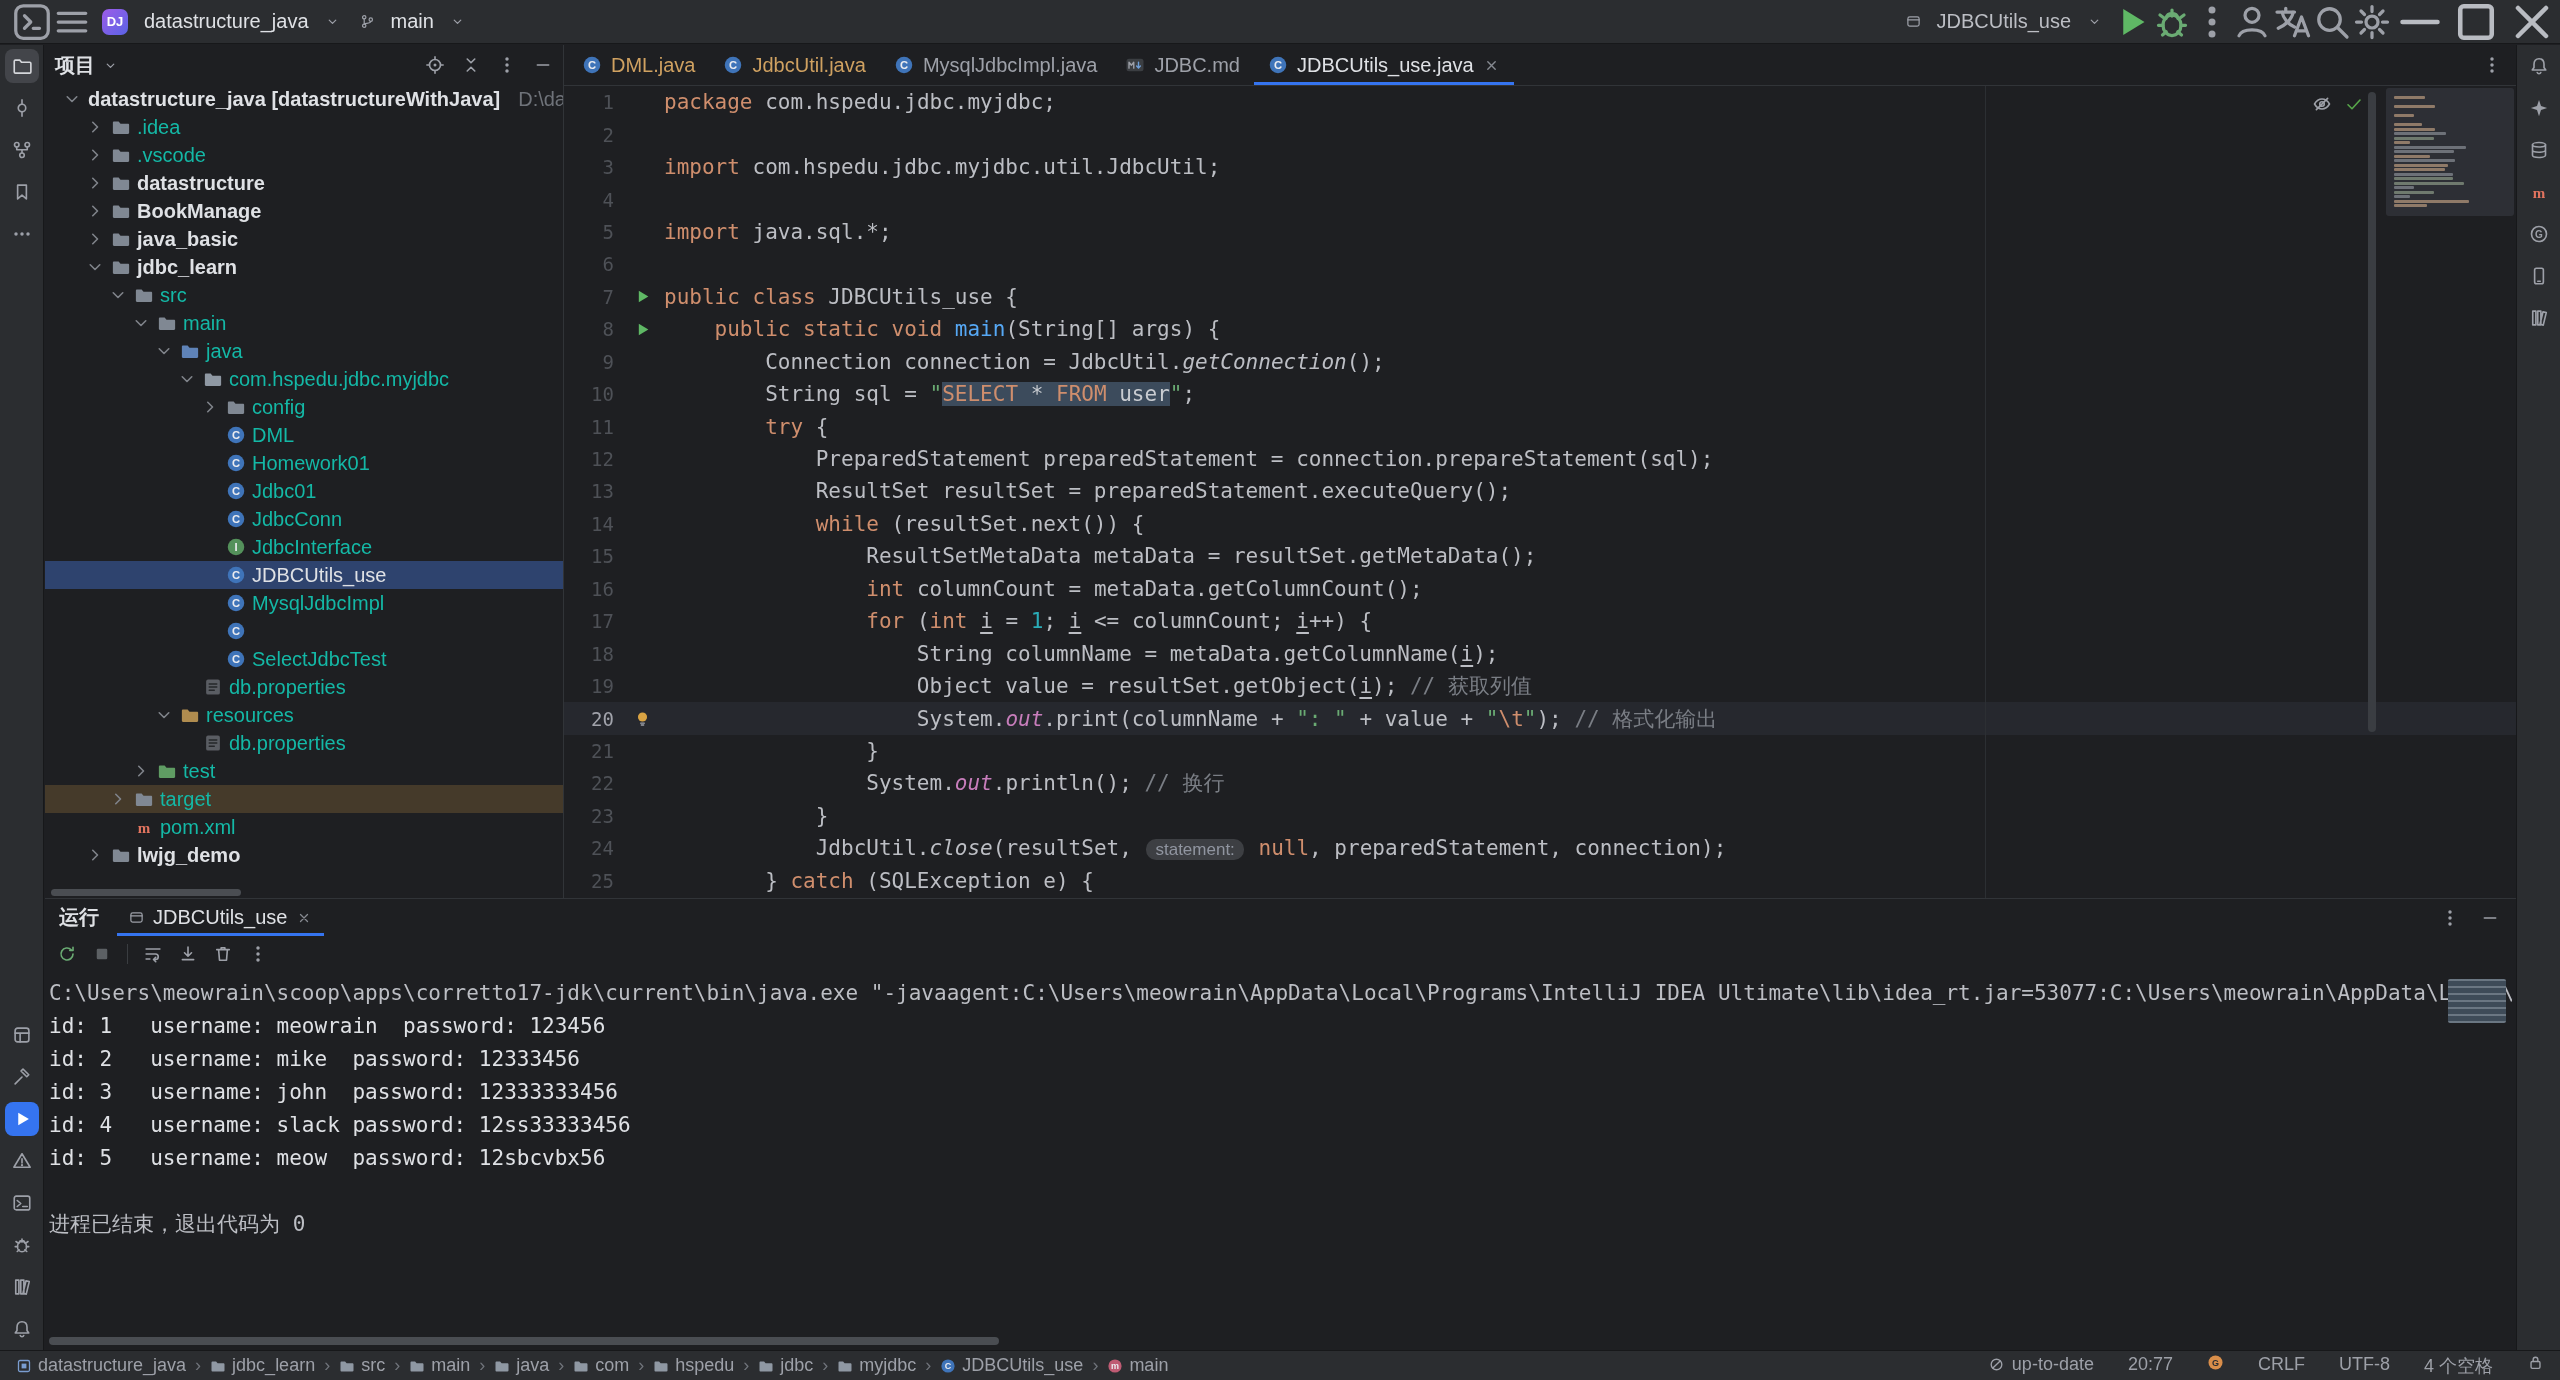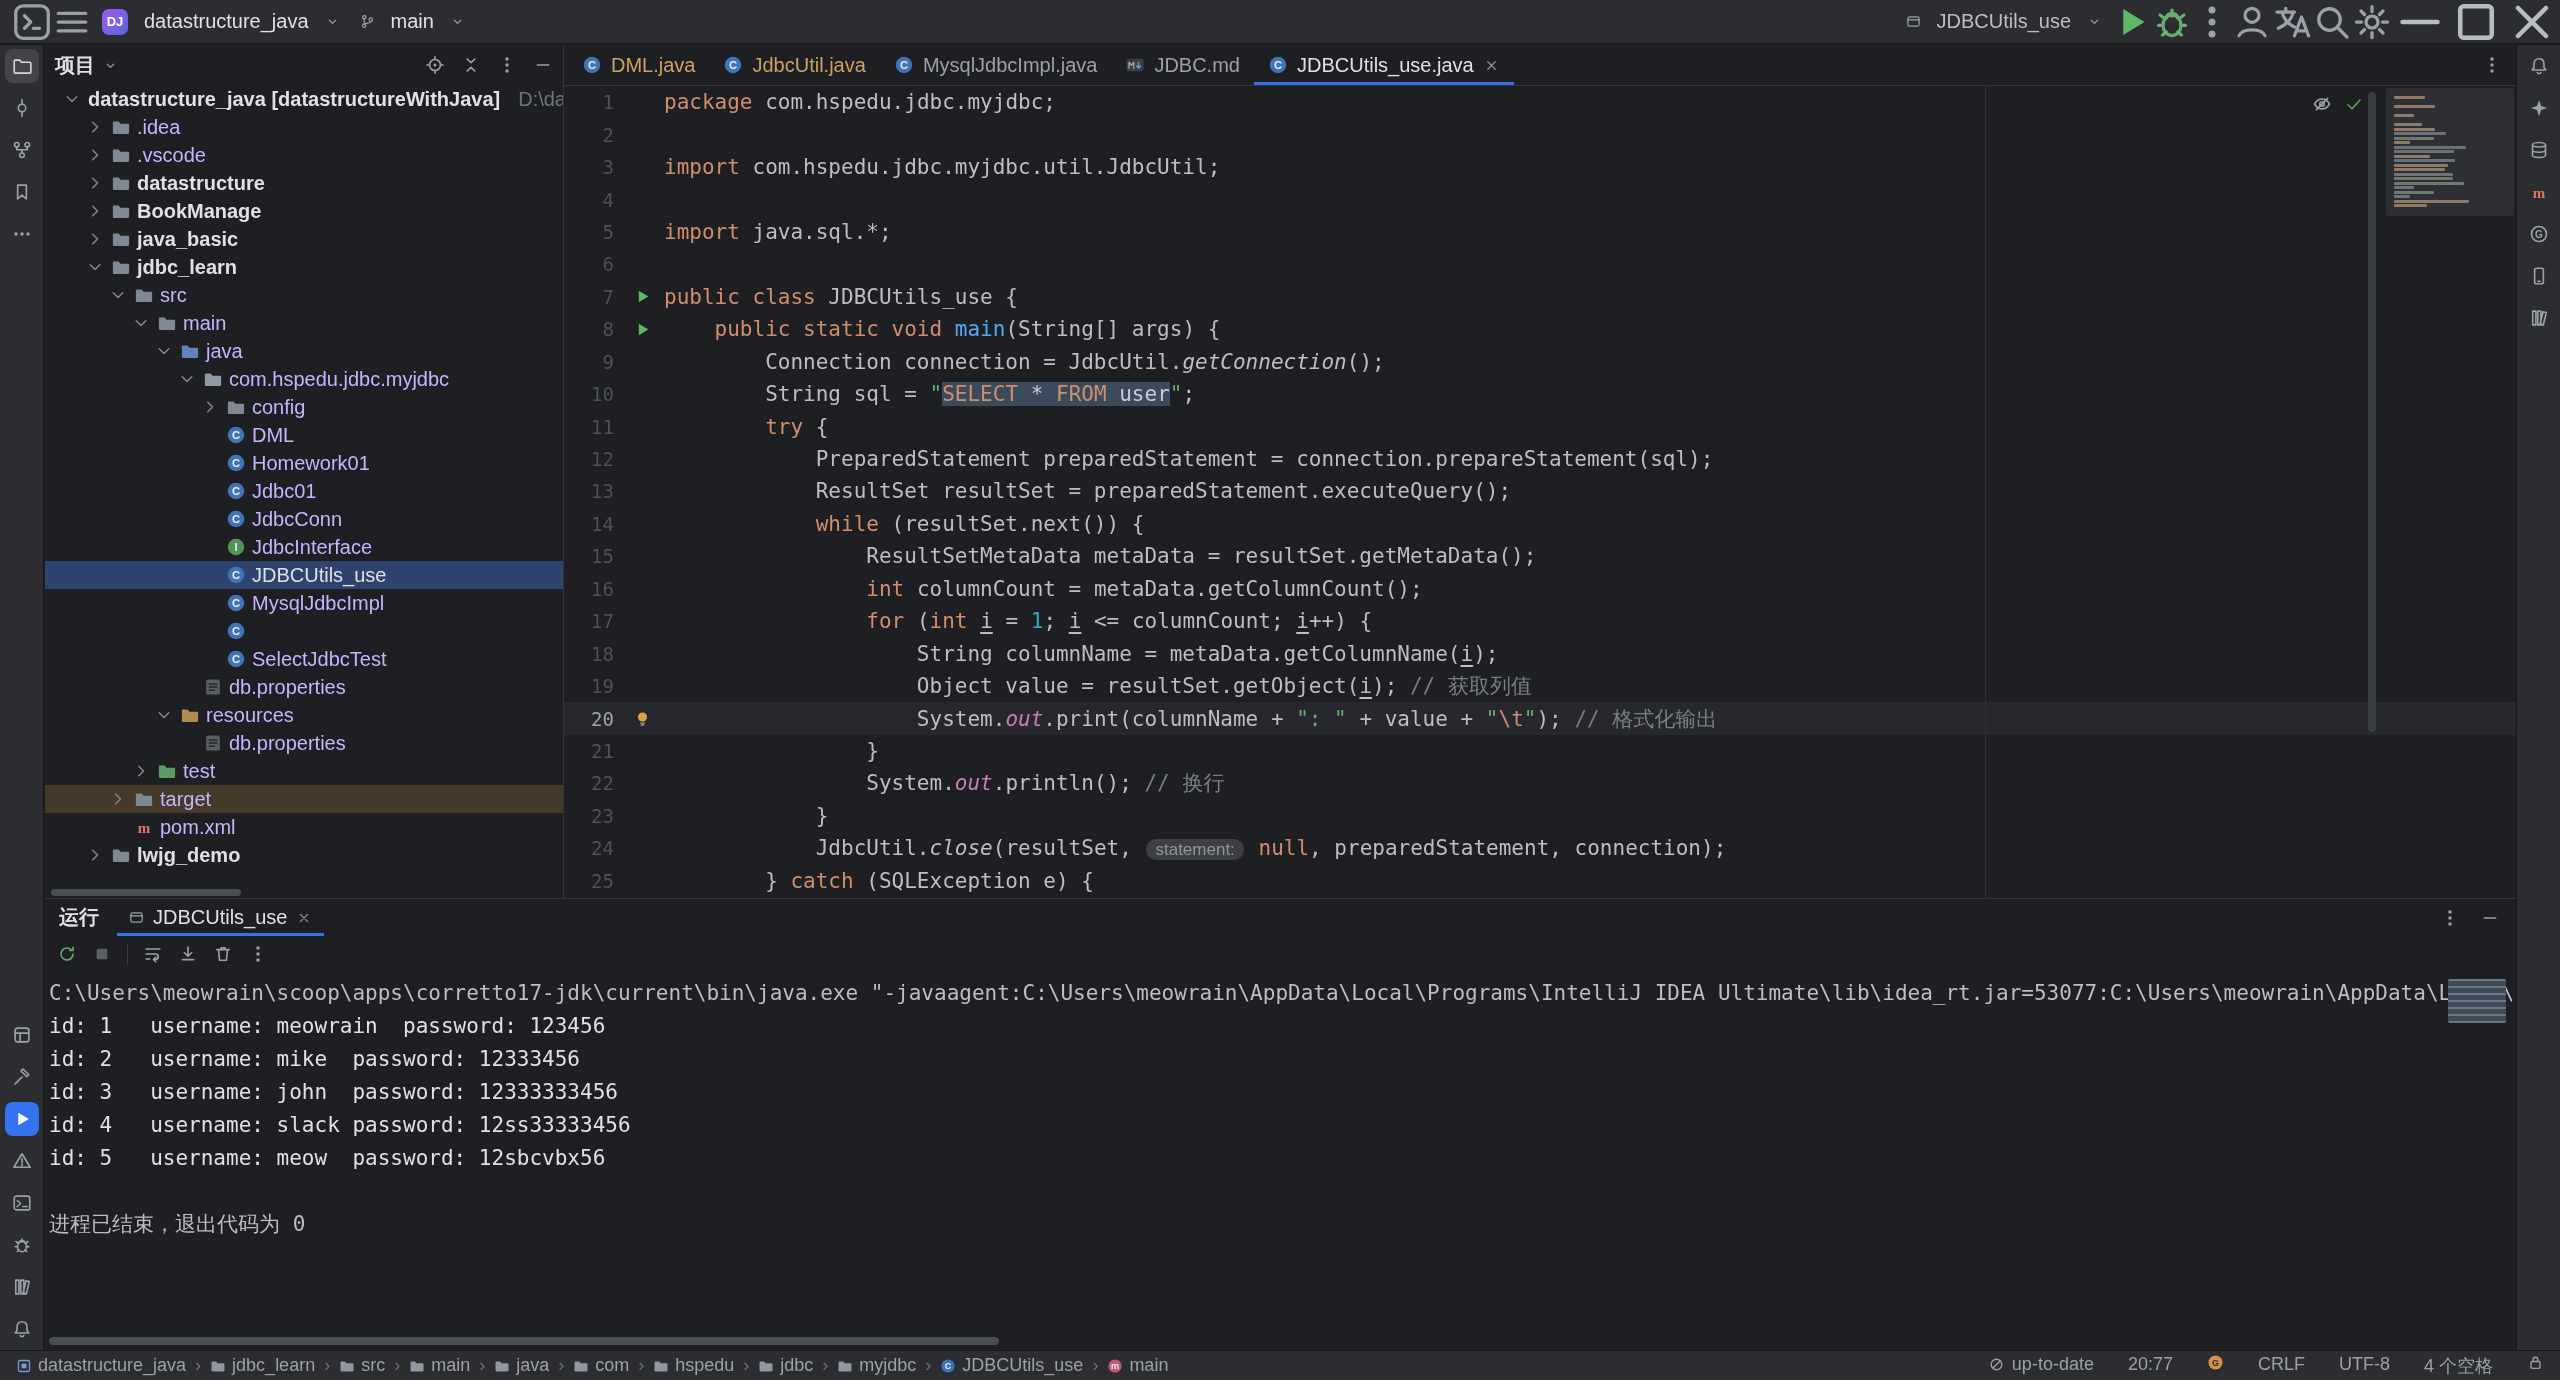--- a/index.html
+++ b/index.html
@@ -30,21 +30,21 @@
 .strip .spacer{flex:1}
 
 
 .project-panel{position:absolute;left:45px;top:45px;width:519px;height:853px;background:#1e1f22;border-right:1px solid #313438}
 .pp-header{height:40px;display:flex;align-items:center;padding:0 10px;gap:8px}
 .pp-title{font-weight:bold;color:#dfe1e5}
 .pp-icons{margin-left:auto;display:flex;gap:16px;color:#9da0a8}
 #tree{position:absolute;top:40px;left:0;right:0;bottom:0;overflow:hidden}
 .trow{display:flex;align-items:center;height:28px;white-space:nowrap;overflow:hidden;gap:6px}
 .tchev{width:20px;height:20px;flex:none;display:inline-flex;align-items:center;justify-content:center}
-.tlabel{color:#c4b5fd}
+.tlabel{color:#14b8a6}
 .tbold{font-weight:bold;color:#dfe1e5}
 .tsel{background:#2e436e}
 .tsel .tlabel{color:#dfe1e5}
 .tsfx{color:#6f737a;margin-left:12px}
 .tree-hscroll{position:absolute;bottom:2px;left:6px;width:190px;height:7px;border-radius:4px;background:#4a4d52}
 
 
 .tabbar{position:absolute;left:564px;top:45px;right:44px;height:41px;background:#1e1f22;
   border-bottom:1px solid #313438;display:flex;align-items:stretch;padding-left:4px}
 .etab{display:flex;align-items:center;gap:9px;padding:0 14px;color:#9da0a8}

